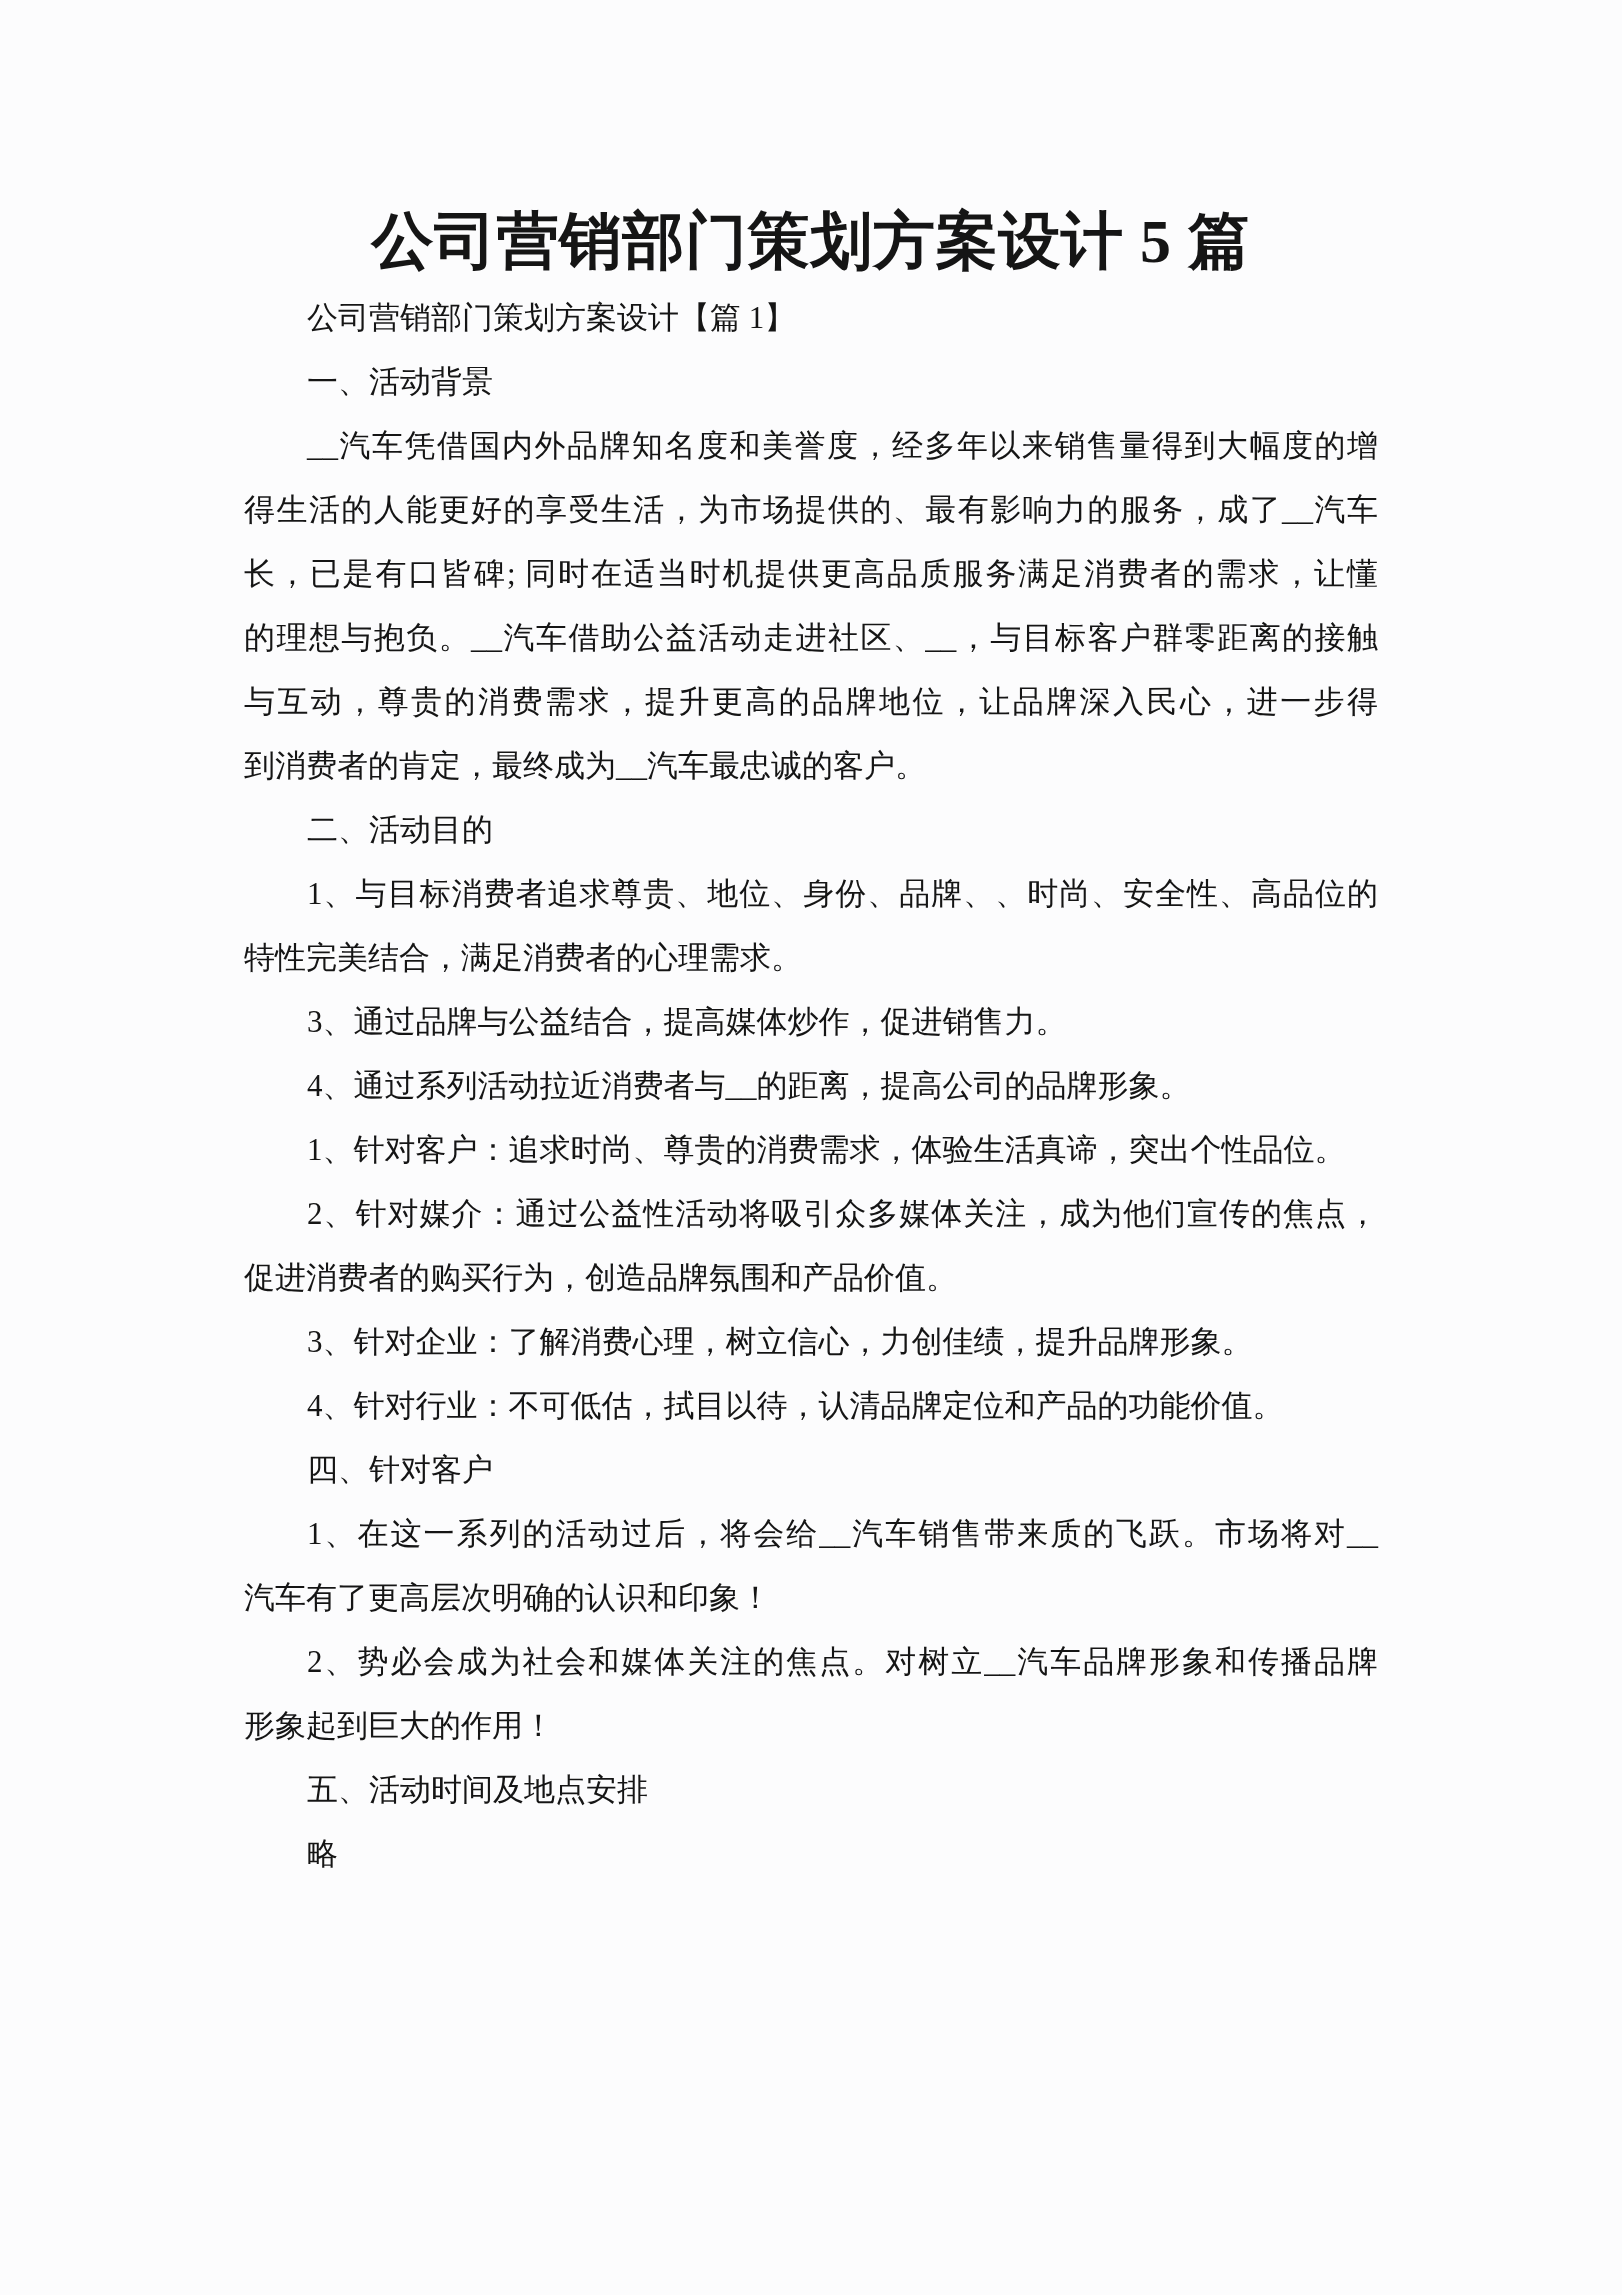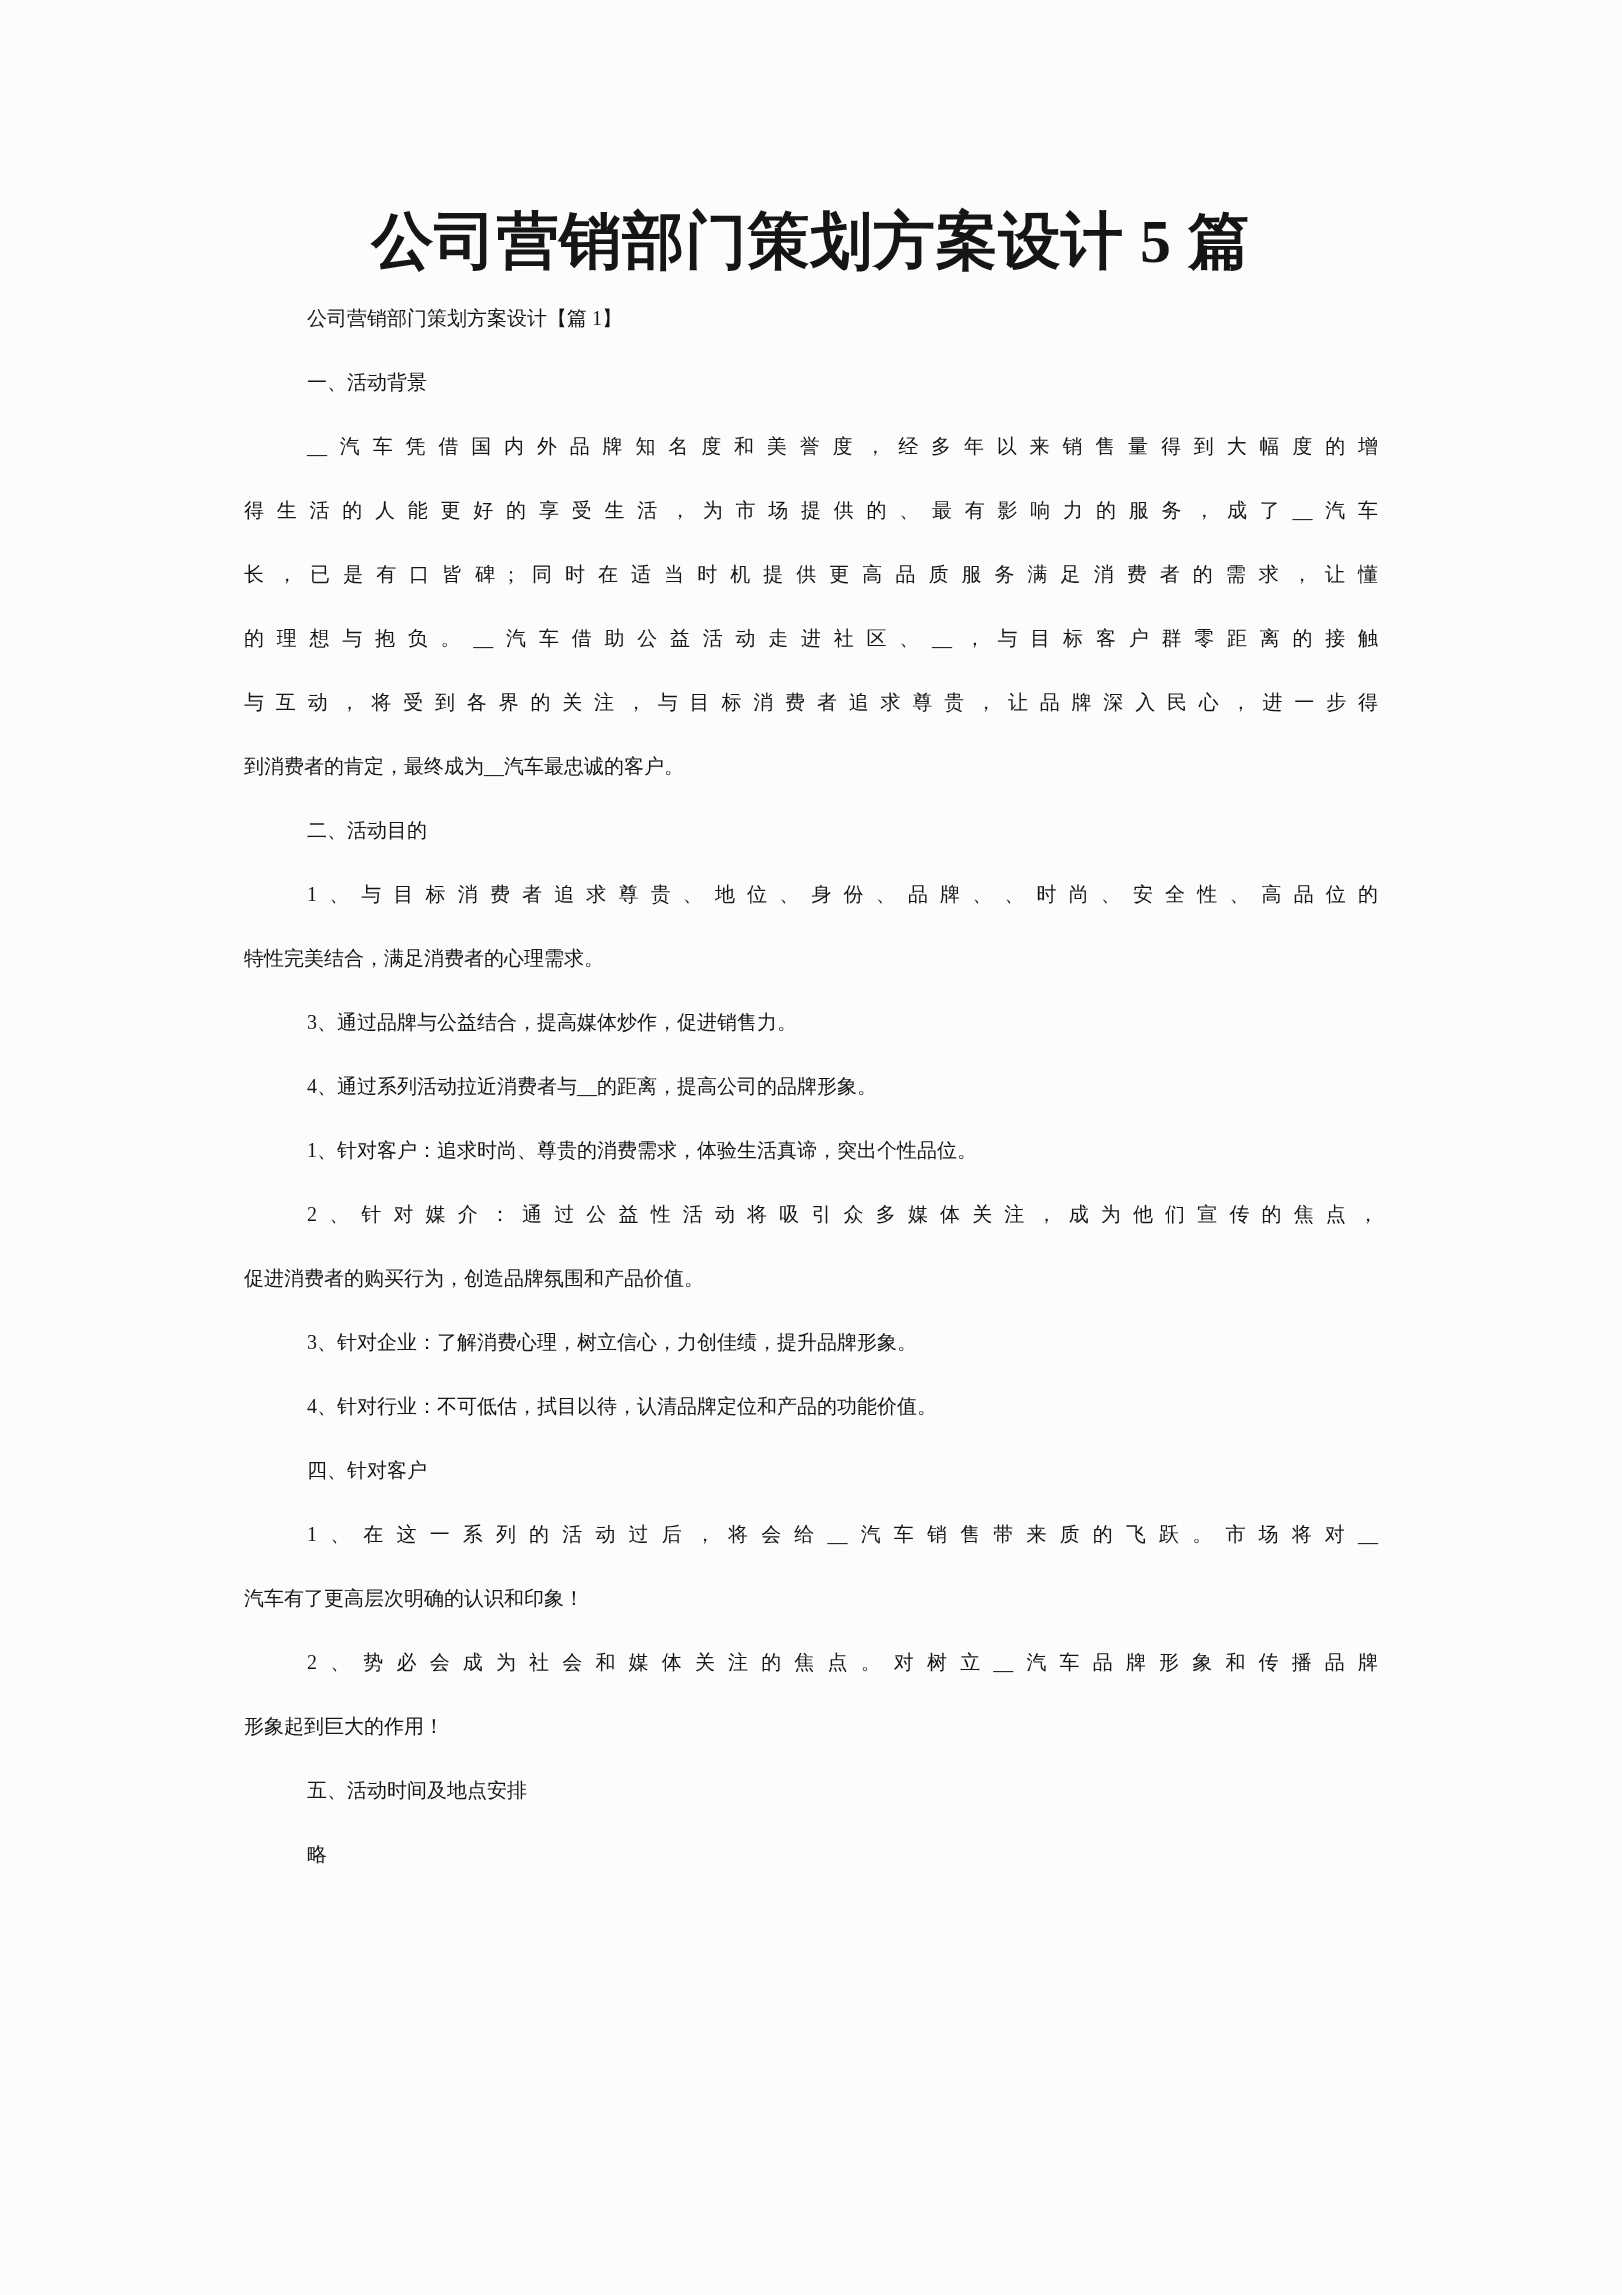--- a/index.html
+++ b/index.html
@@ -28,21 +28,21 @@
     font-weight: 700;
     text-align: center;
     letter-spacing: 0.7px;
     white-space: nowrap;
   }
   .para {
     margin: 0;
     padding: 0;
   }
   .tline {
-    font-size: 20px;
+    font-size: 31px;
     line-height: 64px;
     letter-spacing: 0;
   }
   
   .jline {
     text-align: justify;
     text-align-last: justify;
   }
   .eline {
     text-align: left;
@@ -61,21 +61,21 @@
         <div class="tline eline indent">公司营销部门策划方案设计【篇 1】</div>
       </div>
       <div class="para">
         <div class="tline eline indent">一、活动背景</div>
       </div>
       <div class="para">
         <div class="tline jline indent">__汽车凭借国内外品牌知名度和美誉度，经多年以来销售量得到大幅度的增</div>
         <div class="tline jline">得生活的人能更好的享受生活，为市场提供的、最有影响力的服务，成了__汽车</div>
         <div class="tline jline">长，已是有口皆碑; 同时在适当时机提供更高品质服务满足消费者的需求，让懂</div>
         <div class="tline jline">的理想与抱负。__汽车借助公益活动走进社区、__，与目标客户群零距离的接触</div>
-        <div class="tline jline">与互动，将受到各界的关注，与目标消费者追求尊贵，让品牌深入民心，进一步得</div>
+        <div class="tline jline">与互动，尊贵的消费需求，提升更高的品牌地位，让品牌深入民心，进一步得</div>
         <div class="tline eline">到消费者的肯定，最终成为__汽车最忠诚的客户。</div>
       </div>
       <div class="para">
         <div class="tline eline indent">二、活动目的</div>
       </div>
       <div class="para">
         <div class="tline jline indent">1、与目标消费者追求尊贵、地位、身份、品牌、、时尚、安全性、高品位的</div>
         <div class="tline eline">特性完美结合，满足消费者的心理需求。</div>
       </div>
       <div class="para">

